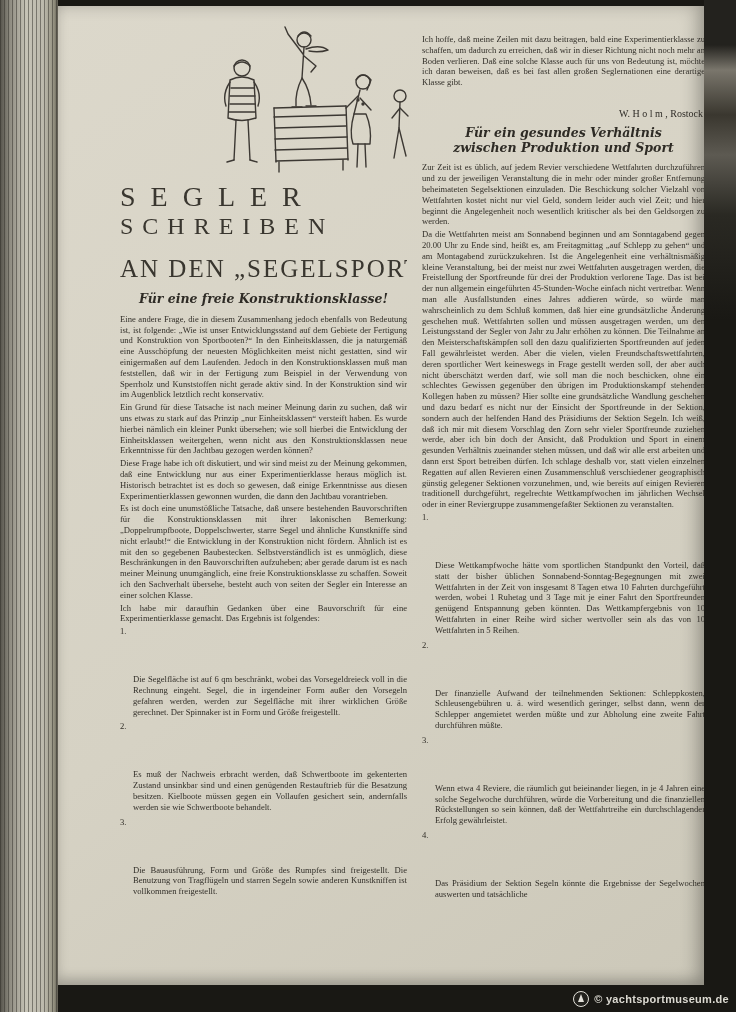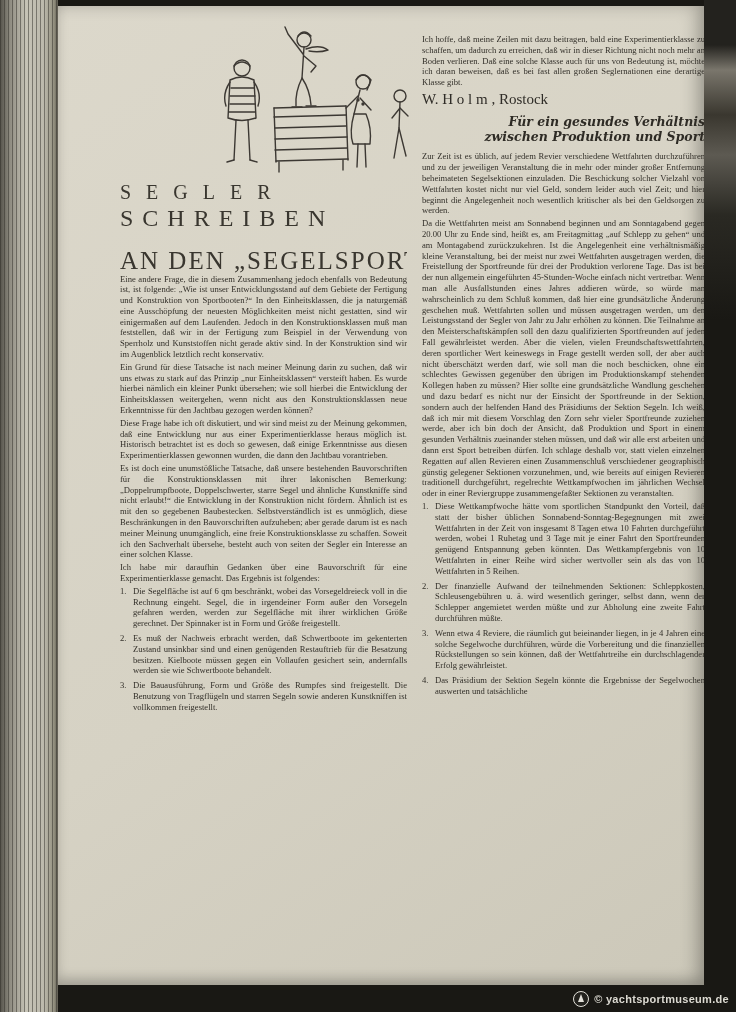--- a/index.html
+++ b/index.html
@@ -23,36 +23,36 @@
     box-shadow: inset -9px 0 16px rgba(0,0,0,.20), inset 0 -7px 12px rgba(0,0,0,.14);
     overflow:hidden; }
 
   .illustration { position:absolute; left:142px; top:4px; width:220px; height:168px; }
 
   .col { position:absolute; color:#322f29; }
   .col-left  { left:62px;  top:176px; width:287px; height:776px; overflow:hidden; }
   .col-right { left:364px; top:28px;  width:283px; height:933px; overflow:hidden; }
 
   .title-line { color:#39362f; font-weight:400; line-height:1.08; white-space:nowrap; }
-  .t1 { font-size:20px; letter-spacing:15px; }
+  .t1 { font-size:28px; letter-spacing:15px; }
   .t2 { font-size:24px; letter-spacing:9px; margin-top:2px; }
   .t3 { font-size:25px; letter-spacing:2px; margin-top:15px; }
 
   .script-head { font-family:"DejaVu Serif", serif; font-style:italic; font-weight:700;
-    font-size:12.5px; color:#2e2b25; text-align:right; line-height:1.18; }
+    font-size:12.5px; color:#2e2b25; text-align:center; line-height:1.18; }
   .head1 { margin:10px 0 7px; }
   .head2 { margin:5px 0 7px; }
 
   p.body { font-size:8.6px; line-height:10.8px; text-align:justify; margin-bottom:2px; }
-  .sig { font-size:15px; margin:3px 2px 7px 0; color:#2f2c27; }
+  .sig { font-size:10px; text-align:right; margin:20px 2px 7px 0; color:#2f2c27; }
 
   .list { margin-top:2px; }
   .list-item { display:flex; font-size:8.6px; line-height:10.8px; margin-bottom:4px; }
   .list-item .num { width:13px; flex:none; }
-  .list-item .txt { flex:1; text-align:justify; }
+  .list-item .txt { flex:1; text-align:justify;margin-top:48px; }
 
   .pagenum { position:absolute; left:64px; top:954px; font-size:11px; font-weight:700;
     color:#343128; letter-spacing:1px;margin-top:32px; }
 
   .watermark { position:absolute; right:7px; bottom:5px; display:flex; align-items:center; gap:5px;text-align:right; }
   .wm-circle { width:16px; height:16px; border-radius:50%; border:1.5px solid #e3e1da;
     background:#23221e; display:flex; align-items:center; justify-content:center; flex:none; }
   .wm-text { font-family:"Liberation Sans", sans-serif; font-size:11px; color:#dcdad2;
     font-weight:700; letter-spacing:.3px; white-space:nowrap; }
 </style>
@@ -115,20 +115,21 @@
       </svg>
     </div>
 
     <div class="col col-left">
       <div>
         <div class="title-line t1">SEGLER</div>
         <div class="title-line t2">SCHREIBEN</div>
         <div class="title-line t3">AN DEN „SEGELSPORT“</div>
       </div>
 
+      <div class="script-head head1">Für eine freie Konstruktionsklasse!</div>
 
       <p class="body">Eine andere Frage, die in diesem Zusammenhang jedoch ebenfalls von Bedeutung ist, ist folgende: „Wie ist unser Entwicklungsstand auf dem Gebiete der Fertigung und Konstruktion von Sportbooten?“ In den Einheitsklassen, die ja naturgemäß eine Ausschöpfung der neuesten Möglichkeiten meist nicht gestatten, sind wir einigermaßen auf dem Laufenden. Jedoch in den Konstruktionsklassen muß man feststellen, daß wir in der Fertigung zum Beispiel in der Verwendung von Sperrholz und Kunststoffen nicht gerade aktiv sind. In der Konstruktion sind wir im Augenblick letztlich recht konservativ.</p>
       <p class="body">Ein Grund für diese Tatsache ist nach meiner Meinung darin zu suchen, daß wir uns etwas zu stark auf das Prinzip „nur Einheitsklassen“ versteift haben. Es wurde hierbei nämlich ein kleiner Punkt übersehen; wie soll hierbei die Entwicklung der Einheitsklassen weitergehen, wenn nicht aus den Konstruktionsklassen neue Erkenntnisse für den Jachtbau gezogen werden können?</p>
       <p class="body">Diese Frage habe ich oft diskutiert, und wir sind meist zu der Meinung gekommen, daß eine Entwicklung nur aus einer Experimentierklasse heraus möglich ist. Historisch betrachtet ist es doch so gewesen, daß einige Erkenntnisse aus diesen Experimentierklassen gewonnen wurden, die dann den Jachtbau vorantrieben.</p>
       <p class="body">Es ist doch eine unumstößliche Tatsache, daß unsere bestehenden Bauvorschriften für die Konstruktionsklassen mit ihrer lakonischen Bemerkung: „Doppelrumpfboote, Doppelschwerter, starre Segel und ähnliche Kunstkniffe sind nicht erlaubt!“ die Entwicklung in der Konstruktion nicht fördern. Ähnlich ist es mit den so gegebenen Baubestecken. Selbstverständlich ist es unmöglich, diese Beschränkungen in den Bauvorschriften aufzuheben; aber gerade darum ist es nach meiner Meinung unumgänglich, eine freie Konstruktionsklasse zu schaffen. Soweit ich den Sachverhalt übersehe, besteht auch von seiten der Segler ein Interesse an einer solchen Klasse.</p>
       <p class="body">Ich habe mir daraufhin Gedanken über eine Bauvorschrift für eine Experimentierklasse gemacht. Das Ergebnis ist folgendes:</p>
 
       <div class="list">
         <div class="list-item">
           <span class="num">1.</span>

